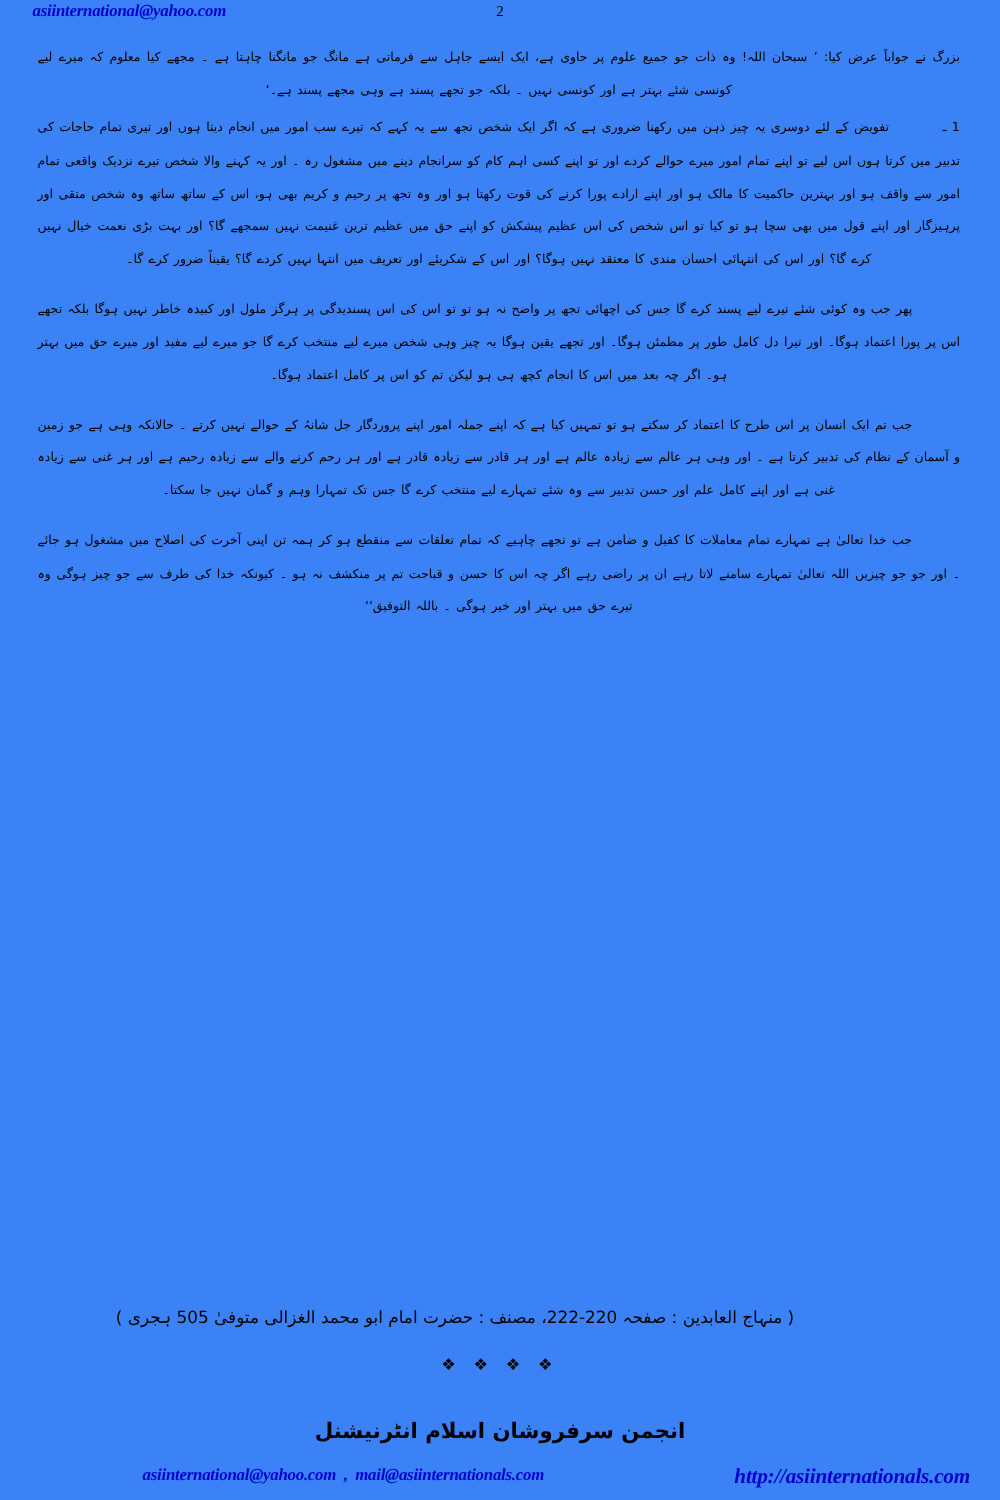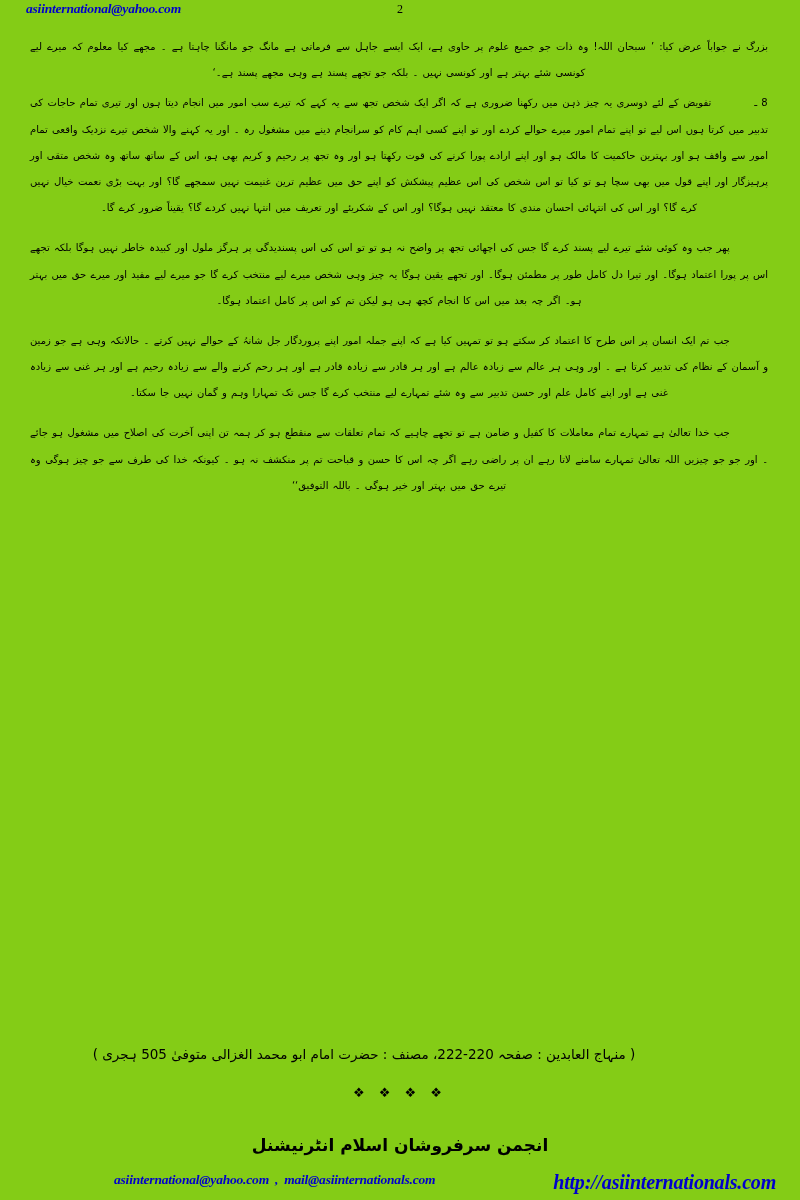--- a/index.html
+++ b/index.html
@@ -15,21 +15,21 @@
     overflow: hidden;
     font-family: "DejaVu Sans", sans-serif;
     color: #000000;
   }
 
   .page {
     position: absolute;
     inset: 0;
     width: 800px;
     height: 1200px;
-    background: #84cc16;
+    background: #3b82f6;
   }
 
   
   .page-header {
     position: absolute;
     top: 0;
     left: 0;
     width: 800px;
     height: 26px;
     direction: ltr;
@@ -160,21 +160,21 @@
     color: #0000cc;
     padding: 0 6px;
   }
   .footer-site {
     position: absolute;
     right: 24px;
     top: -1px;
     font-family: "Liberation Serif", "DejaVu Serif", serif;
     font-style: italic;
     font-weight: bold;
-    font-size: 20px;
+    font-size: 17px;
     color: #0000cc;
     white-space: nowrap;
     letter-spacing: -0.2px;
   }
 </style>
 </head>
 <body>
 
 <div class="page">
 
@@ -183,21 +183,21 @@
     <div class="header-pageno">2</div>
   </div>
 
   <div class="body-area">
 
     <p class="para tight">
       <span>بزرگ نے جواباً عرض کیا: ’ سبحان اللہ! وہ ذات جو جمیع علوم پر حاوی ہے، ایک ایسے جاہل سے فرماتی ہے مانگ جو مانگنا چاہتا ہے ۔ مجھے کیا معلوم کہ میرے لیے کونسی شئے بہتر ہے اور کونسی نہیں ۔ بلکہ جو تجھے پسند ہے وہی مجھے پسند ہے۔‘</span>
     </p>
 
     <p class="para">
-      <span class="num-marker">8 ـ</span>
+      <span class="num-marker">1 ـ</span>
       <span class="indent"></span>
       <span>تفویض کے لئے دوسری یہ چیز ذہن میں رکھنا ضروری ہے کہ اگر ایک شخص تجھ سے یہ کہے کہ تیرے سب امور میں انجام دیتا ہوں اور تیری تمام حاجات کی تدبیر میں کرتا ہوں اس لیے تو اپنے تمام امور میرے حوالے کردے اور تو اپنے کسی اہم کام کو سرانجام دینے میں مشغول رہ ۔ اور یہ کہنے والا شخص تیرے نزدیک واقعی تمام امور سے واقف ہو اور بہترین حاکمیت کا مالک ہو اور اپنے ارادے پورا کرنے کی قوت رکھتا ہو اور وہ تجھ پر رحیم و کریم بھی ہو، اس کے ساتھ ساتھ وہ شخص متقی اور پرہیزگار اور اپنے قول میں بھی سچا ہو تو کیا تو اس شخص کی اس عظیم پیشکش کو اپنے حق میں عظیم ترین غنیمت نہیں سمجھے گا؟ اور بہت بڑی نعمت خیال نہیں کرے گا؟ اور اس کی انتہائی احسان مندی کا معتقد نہیں ہوگا؟ اور اس کے شکریئے اور تعریف میں انتہا نہیں کردے گا؟ یقیناً ضرور کرے گا۔</span>
     </p>
 
     <p class="para">
       <span class="indent"></span>
       <span>پھر جب وہ کوئی شئے تیرے لیے پسند کرے گا جس کی اچھائی تجھ پر واضح نہ ہو تو تو اس کی اس پسندیدگی پر ہرگز ملول اور کبیدہ خاطر نہیں ہوگا بلکہ تجھے اس پر پورا اعتماد ہوگا۔ اور تیرا دل کامل طور پر مطمئن ہوگا۔ اور تجھے یقین ہوگا یہ چیز وہی شخص میرے لیے منتخب کرے گا جو میرے لیے مفید اور میرے حق میں بہتر ہو۔ اگر چہ بعد میں اس کا انجام کچھ ہی ہو لیکن تم کو اس پر کامل اعتماد ہوگا۔</span>
     </p>
 
     <p class="para">

